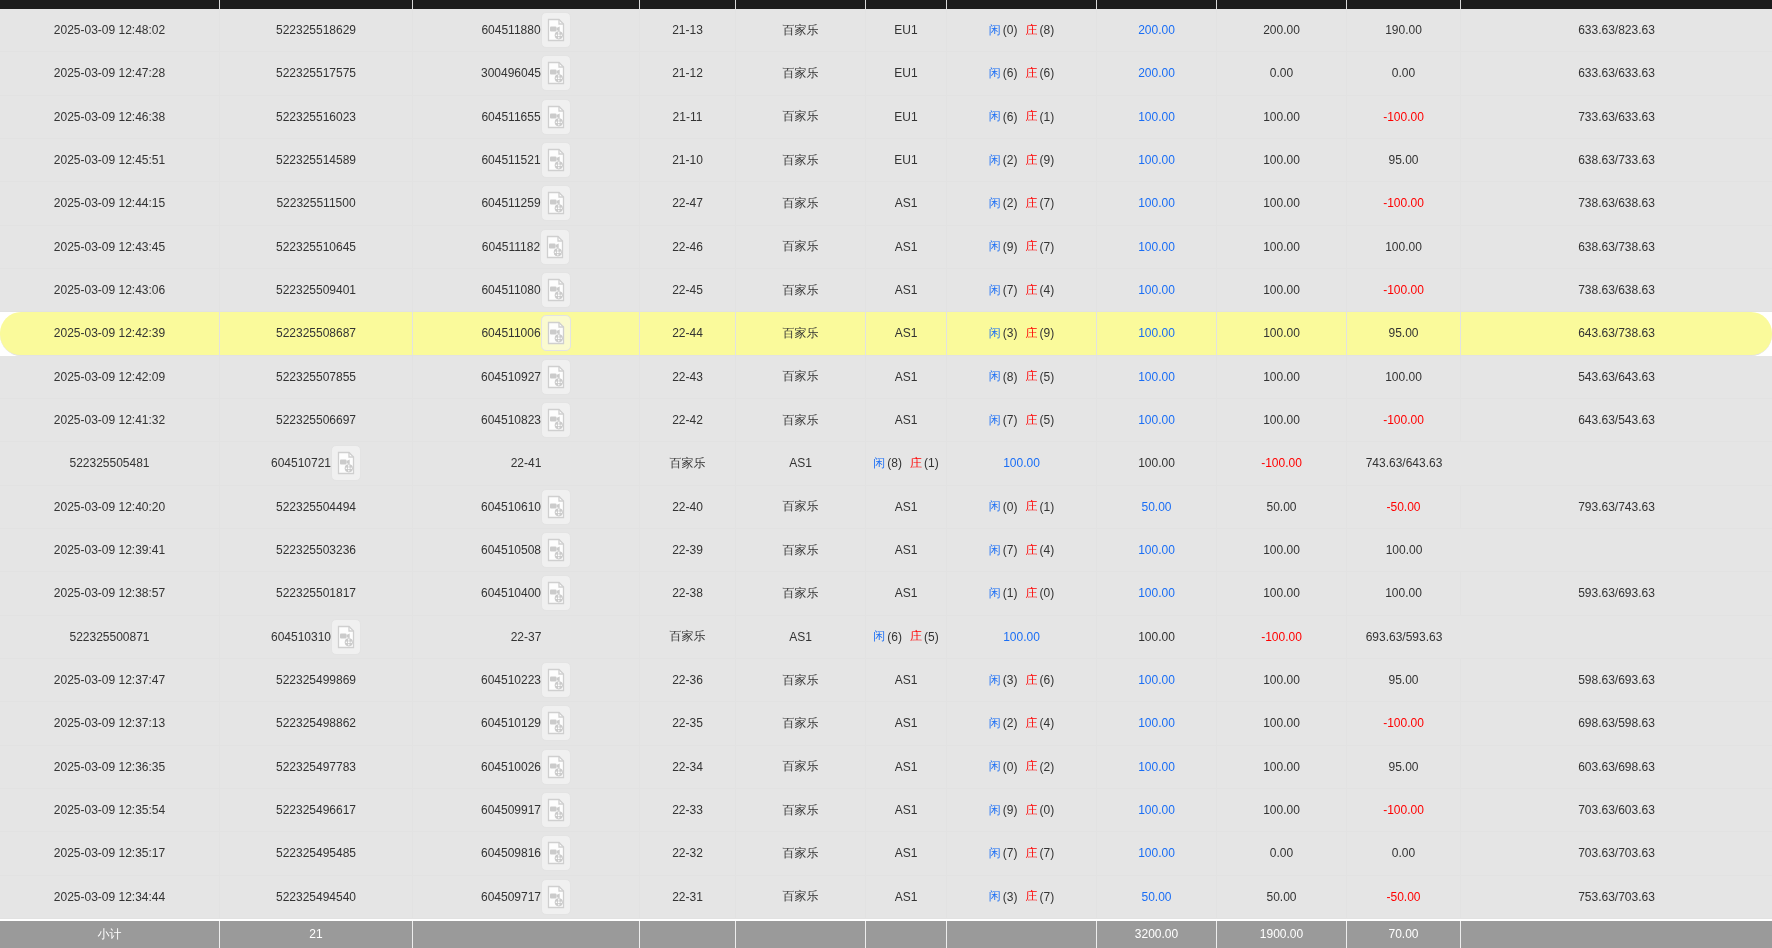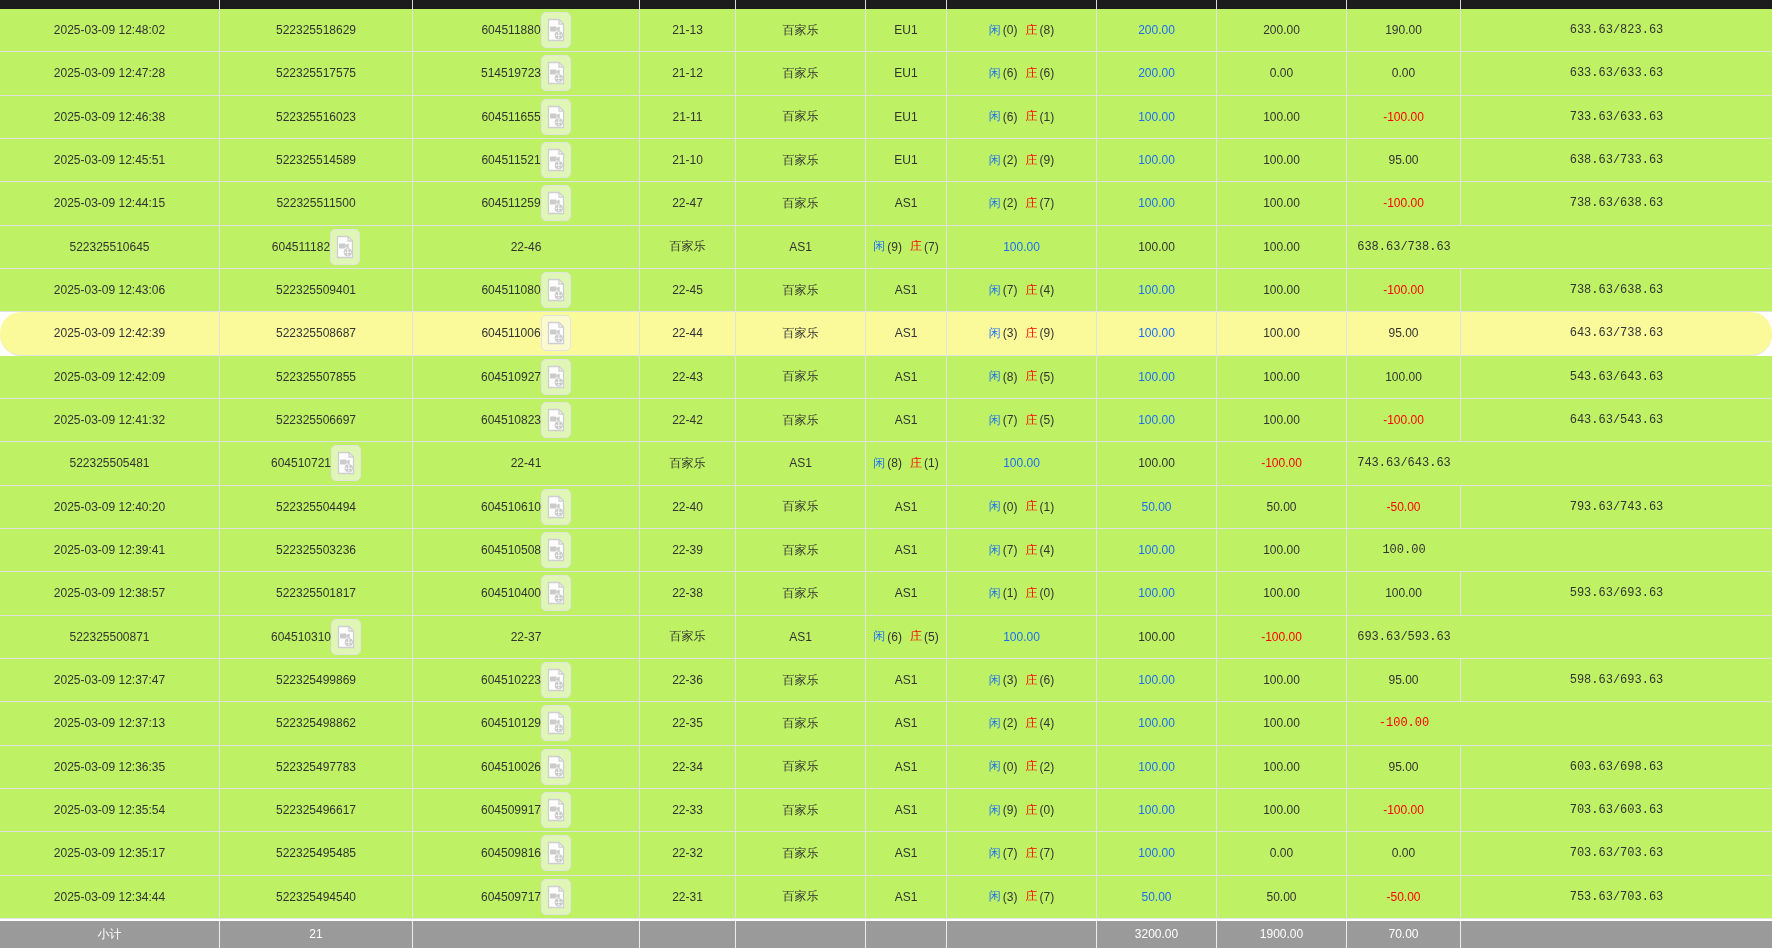--- a/index.html
+++ b/index.html
@@ -4,23 +4,23 @@
 <style>
   html,body{margin:0;padding:0;background:#fff;}
   body{font-family:"Liberation Sans","DejaVu Sans",sans-serif;font-size:12px;color:#333;}
   .screen{width:1772px;height:948px;overflow:hidden;background:#fff;position:relative;}
   .grid-row{display:grid;grid-template-columns:220px 193px 227px 96px 130px 81px 150px 120px 130px 114px 311px;}
   
   .header-strip{height:9px;background:var(--header-strip,#1c1c1c);}
   .header-strip .hcell{border-right:1px solid #d9d9d9;box-sizing:border-box;}
   .header-strip .hcell:last-child{border-right:none;}
   
-  .row{height:43.3333px;box-sizing:border-box;border-bottom:1px solid #e2e2e2;background:#bef264;}
+  .row{height:43.3333px;box-sizing:border-box;border-bottom:1px solid #e2e2e2;background:#e5e5e5;}
   .row .cell{display:flex;align-items:center;justify-content:center;border-right:1px solid #e2e2e2;box-sizing:border-box;white-space:nowrap;overflow:hidden;}
-  .row .cell:last-child{border-right:none;font-family:Liberation Mono, monospace;}
+  .row .cell:last-child{border-right:none;}
   .row.highlighted{background:var(--highlight-yellow,#fafa9b);border-radius:21px;}
   .blue{color:var(--link-blue,#1a6ef5);}
   .red{color:var(--banker-red,#ff0000);}
   .neg{color:var(--loss-red,#ff0000);}
   .result-cell span{margin:0 1px;}
   .result-cell .gap{width:4px;display:inline-block;}
   .game-cell .num{}
   .video-btn{width:30px;height:36px;border:1px solid #e3e3e3;border-radius:5px;
     background:rgba(250,250,250,.55);display:flex;align-items:center;justify-content:center;
     padding:0;cursor:pointer;}
@@ -86,21 +86,21 @@
     </div>
     <div class="cell blue">200.00</div>
     <div class="cell">200.00</div>
     <div class="cell winloss">190.00</div>
     <div class="cell">633.63/823.63</div>
   </div>
       <div class="grid-row row">
     <div class="cell">2025-03-09 12:47:28</div>
     <div class="cell">522325517575</div>
     <div class="cell game-cell">
-      <span class="num">514519723</span>
+      <span class="num">300496045</span>
       <button class="video-btn">
         <span>
           <svg width="20" height="24" viewBox="0 0 20 24">
             <path d="M2.5 1.5 H13 l4.5 4.5 V22.5 H2.5 Z" fill="#fdfdfd" stroke="#cfcfcf" stroke-width="1.3"></path>
             <path d="M13 1.5 v4.5 h4.5" fill="none" stroke="#cfcfcf" stroke-width="1.3"></path>
             <rect x="4" y="8.5" width="6.5" height="5" rx="1" fill="#cbcbcb"></rect>
             <path d="M10.5 10 l3.2-1.6 v5.2 l-3.2-1.6 Z" fill="#cbcbcb"></path>
             <circle cx="12.8" cy="17.3" r="4.1" fill="#cbcbcb"></circle>
             <circle cx="12.8" cy="17.3" r="1" fill="#ffffff"></circle>
             <circle cx="12.8" cy="14.9" r="0.8" fill="#ffffff"></circle>
@@ -231,20 +231,21 @@
           <span class="gap"></span>
           <span class="red">庄</span>
           <span>(7)</span>
     </div>
     <div class="cell blue">100.00</div>
     <div class="cell">100.00</div>
     <div class="cell winloss neg">-100.00</div>
     <div class="cell">738.63/638.63</div>
   </div>
       <div class="grid-row row">
+    <div class="cell">2025-03-09 12:43:45</div>
     <div class="cell">522325510645</div>
     <div class="cell game-cell">
       <span class="num">604511182</span>
       <button class="video-btn">
         <span>
           <svg width="20" height="24" viewBox="0 0 20 24">
             <path d="M2.5 1.5 H13 l4.5 4.5 V22.5 H2.5 Z" fill="#fdfdfd" stroke="#cfcfcf" stroke-width="1.3"></path>
             <path d="M13 1.5 v4.5 h4.5" fill="none" stroke="#cfcfcf" stroke-width="1.3"></path>
             <rect x="4" y="8.5" width="6.5" height="5" rx="1" fill="#cbcbcb"></rect>
             <path d="M10.5 10 l3.2-1.6 v5.2 l-3.2-1.6 Z" fill="#cbcbcb"></path>
@@ -668,20 +669,21 @@
     <div class="cell result-cell">
       <span class="blue">闲</span>
           <span>(2)</span>
           <span class="gap"></span>
           <span class="red">庄</span>
           <span>(4)</span>
     </div>
     <div class="cell blue">100.00</div>
     <div class="cell">100.00</div>
     <div class="cell winloss neg">-100.00</div>
+    <div class="cell">698.63/598.63</div>
   </div>
       <div class="grid-row row">
     <div class="cell">2025-03-09 12:36:35</div>
     <div class="cell">522325497783</div>
     <div class="cell game-cell">
       <span class="num">604510026</span>
       <button class="video-btn">
         <span>
           <svg width="20" height="24" viewBox="0 0 20 24">
             <path d="M2.5 1.5 H13 l4.5 4.5 V22.5 H2.5 Z" fill="#fdfdfd" stroke="#cfcfcf" stroke-width="1.3"></path>

